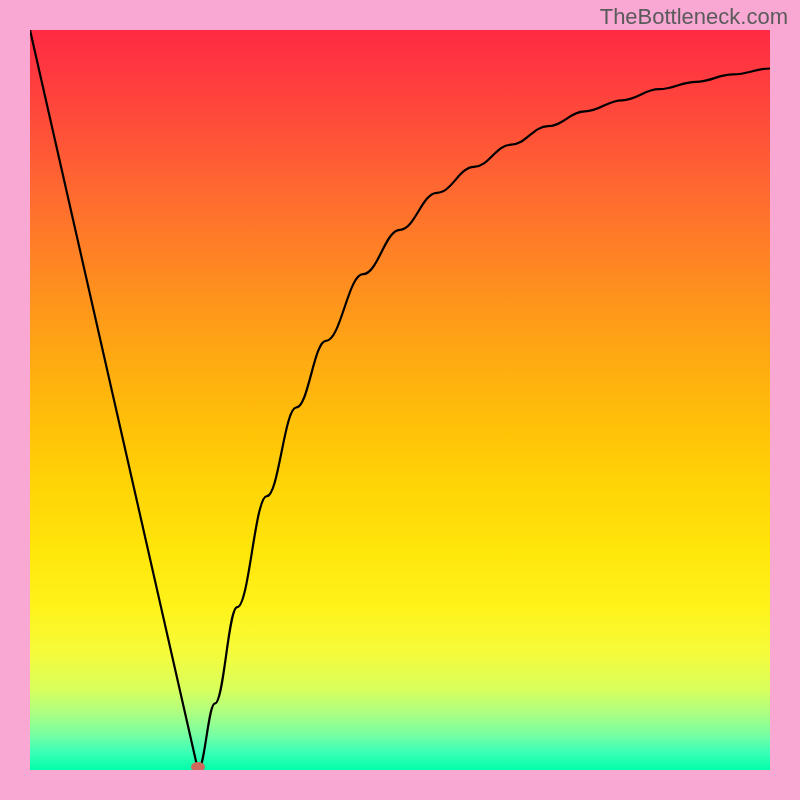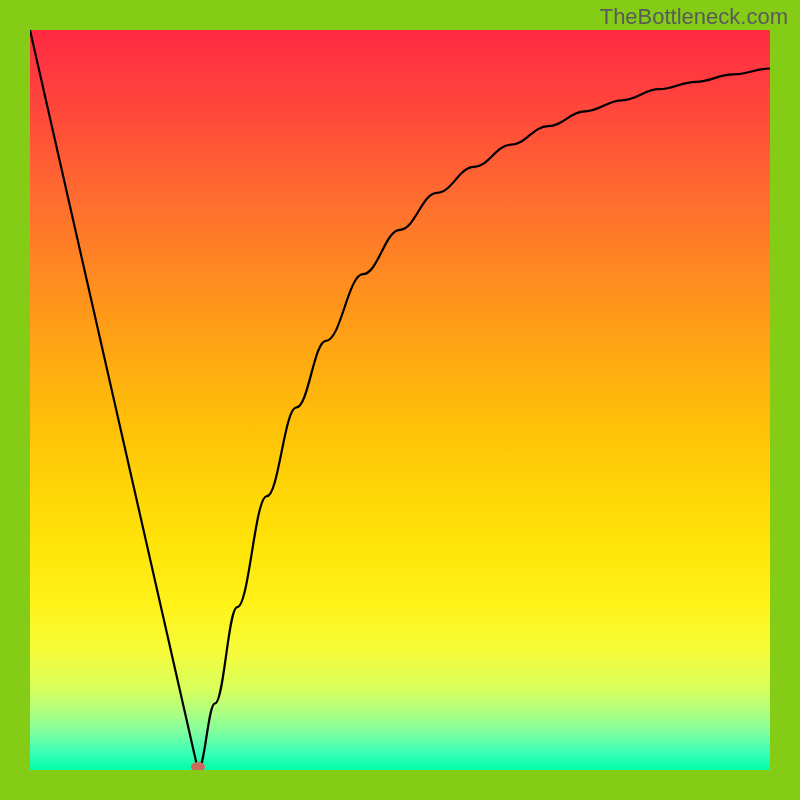--- a/index.html
+++ b/index.html
@@ -4,21 +4,21 @@
 <style>
   body {
     margin: 0;
     padding: 0;
     background: #fff;
   }
   .container {
     width: 800px;
     height: 800px;
     position: relative;
-    background: #84cc16;
+    background: #f9a8d4;
   }
   .watermark {
     position: absolute;
     top: 4px;
     right: 12px;
     color: #5a5a5a;
     font-family: Arial, Helvetica, sans-serif;
     font-size: 22px;
     font-weight: 500;
     z-index: 10;

